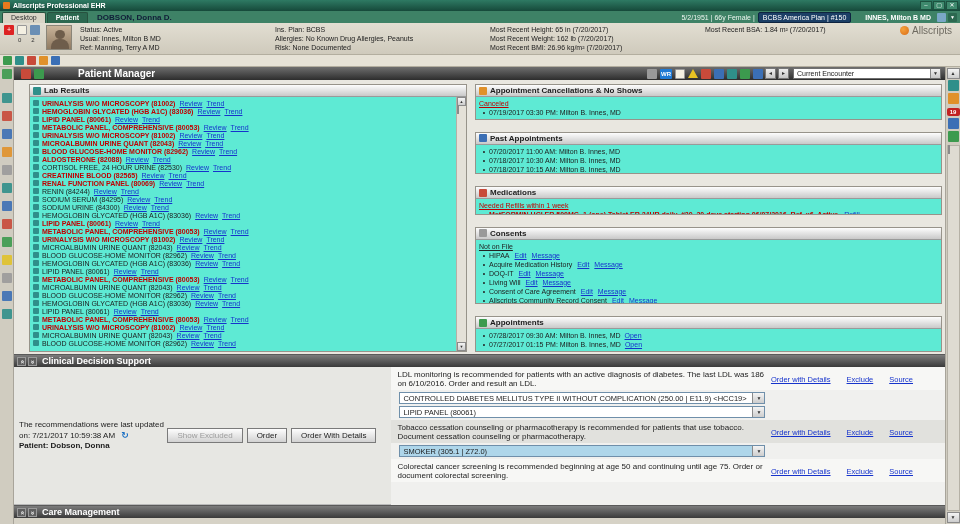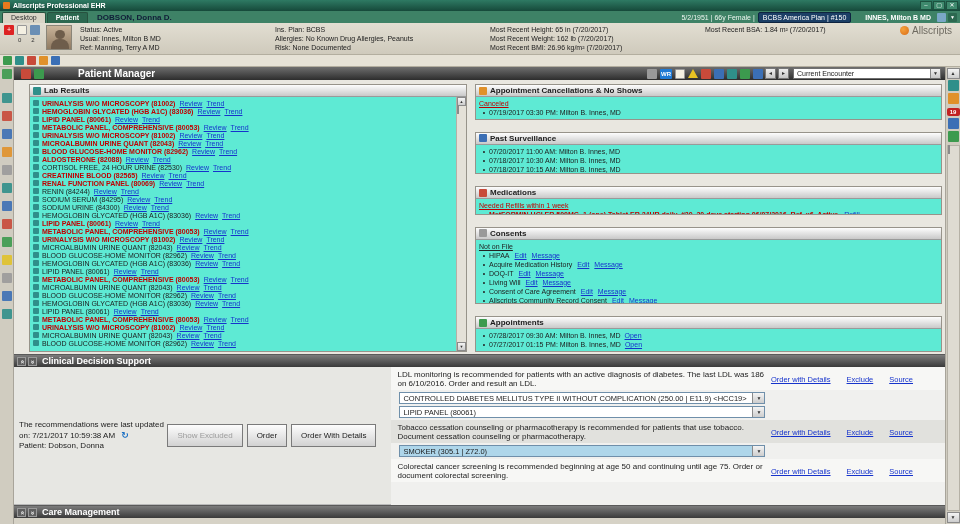--- a/index.html
+++ b/index.html
@@ -114,25 +114,25 @@
   
   .sec-hdr{flex:0 0 13px;background:linear-gradient(#7c7c7c,#3a3a3a);color:#fff;display:flex;align-items:center;padding:0 3px;font-weight:bold;font-size:9px;border-top:1px solid #5a5a5a}
   .hdr-chev{width:9px;height:9px;background:#5f5f5f;border:1px solid #9a9a9a;color:#e6e6e6;font-size:7px;line-height:8px;text-align:center;margin-right:2px}
   .hdr-chev.up::before{content:"«";display:inline-block;transform:rotate(90deg)}
   .hdr-chev.dn::before{content:"«";display:inline-block;transform:rotate(-90deg)}
   .sec-title{margin-left:3px}
   .cds-body{flex:0 0 138px;background:#f0f0ee;overflow:hidden;display:flex;}
   .cds-meta{display:flex;align-items:center;padding:2px 5px;border-bottom:1px solid #b9b9b9;background:#e7e7e3}
   .meta-left{flex:1}
   .meta-line{font-size:8px;line-height:10px;color:#1c1c1c}
-  .patient-line{font-weight:normal}
+  .patient-line{font-weight:bold}
   .refresh{color:#1a6fc4;font-size:9px;margin-left:4px;font-weight:bold}
   .refresh::before{content:"↻"}
   .meta-btns{display:flex;align-items:center;gap:4px;padding-right:10px}
-  .btn{height:23px;padding:0 9px;font-size:8px;background:linear-gradient(#fdfdfd,#d2d2d2);border:1px solid #7a7a7a;border-radius:0;line-height:13px;color:#1c1c1c}
+  .btn{height:15px;padding:0 9px;font-size:8px;background:linear-gradient(#fdfdfd,#d2d2d2);border:1px solid #7a7a7a;border-radius:0;line-height:13px;color:#1c1c1c}
   .btn.disabled{color:#9c9c9c}
   .cds-row{display:flex;align-items:center;padding:3px 4px 2px 6px;font-size:8px;background:#f7f7f5}
   .cds-row.alt{background:#e1e1dd}
   .cds-text{flex:1;color:#1c1c1c}
   .cds-links{display:flex;gap:16px;margin-right:28px}
   .cds-links .link{font-size:7.5px}
   .cds-select{width:366px;height:12px;margin:2px 0 2px 8px;background:#fff;border:1px solid #6f8faa;display:flex;align-items:center;font-size:7.5px;color:#1c1c1c;padding-left:3px;flex:0 0 12px}
   .cds-select.hl{background:#aed6ea}
   .sel-arrow{margin-left:auto;width:12px;height:10px;background:linear-gradient(#f4f4f4,#cdcdcd);border-left:1px solid #8a8a8a;text-align:center;font-size:5px;line-height:10px;color:#333}
   .sel-arrow::before{content:"▼"}
@@ -472,21 +472,21 @@
                     <span class="bullet"></span>
                     <span class="li-text">07/17/2017 02:30 PM: Milton B. Innes, MD</span>
                   </div>
                 </div>
             </div>
           </div>
 
           <div class="panel">
             <div class="panel-hdr">
               <span class="hdr-ico c-blue"></span>
-              <span>Past Surveillance</span>
+              <span>Past Appointments</span>
             </div>
             <div class="side-body" id="past-list">
                 <div class="li-row">
                   <span class="bullet"></span>
                   <span class="li-text">07/20/2017 11:00 AM: Milton B. Innes, MD</span>
                 </div>
                 <div class="li-row">
                   <span class="bullet"></span>
                   <span class="li-text">07/18/2017 10:30 AM: Milton B. Innes, MD</span>
                 </div>

